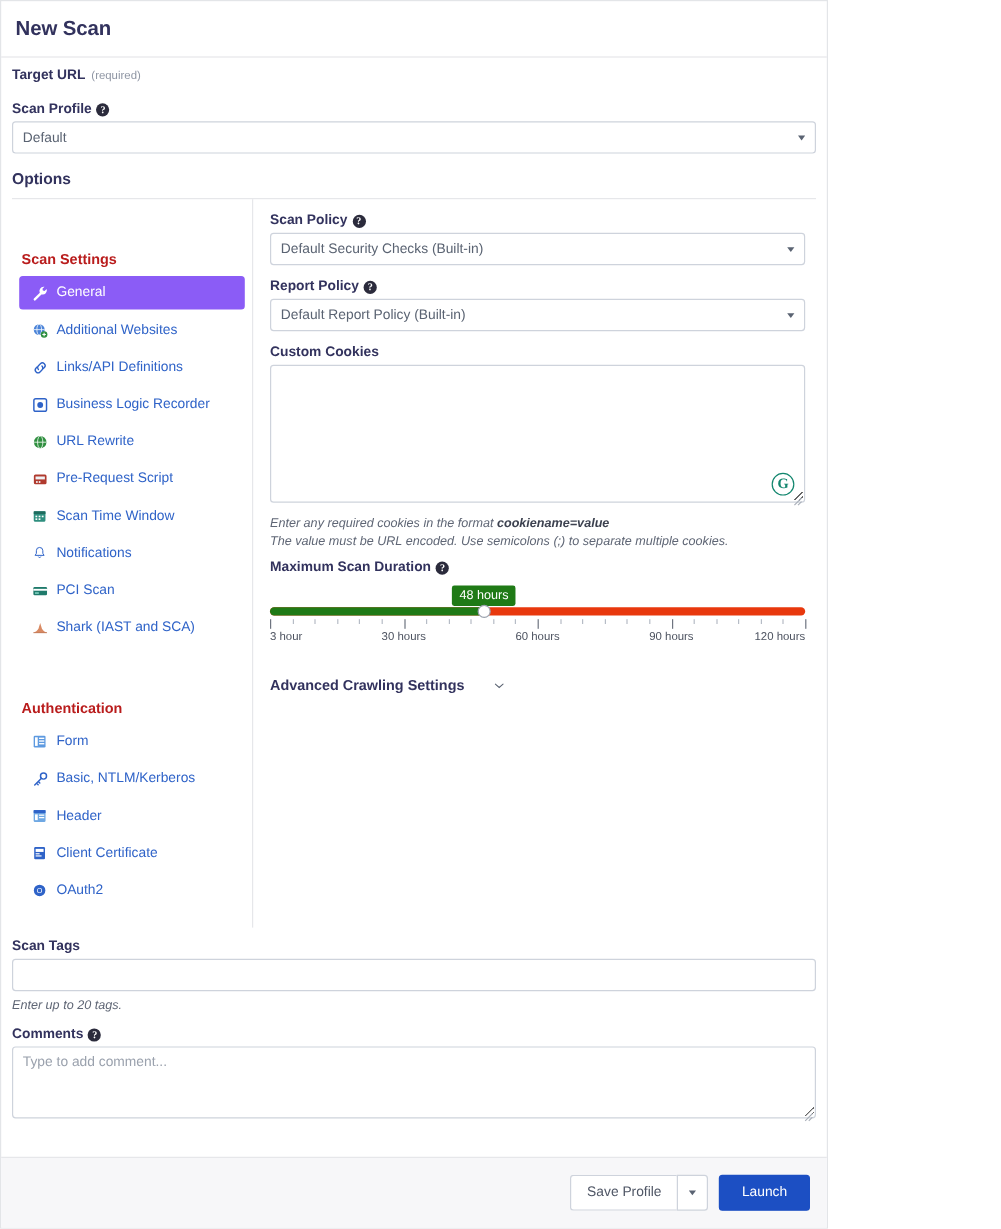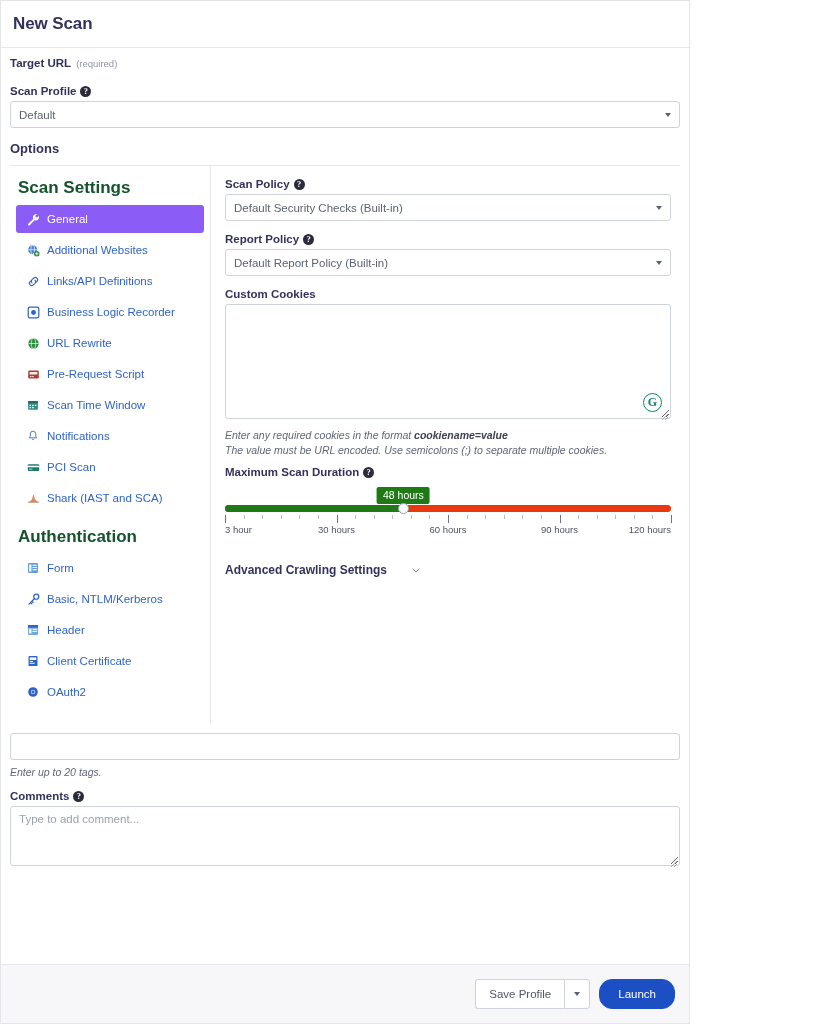--- a/index.html
+++ b/index.html
@@ -79,22 +79,22 @@
   .hr { height: 1px; background: #e6e7ea; margin: 0 0 0 0; }
 
   
   .options-wrap { display: flex; }
   .sidebar {
     width: 201px; flex: 0 0 201px;
     border-right: 1px solid #e6e7ea;
     padding-top: 12px; padding-bottom: 14px;
   }
   .sb-group-title {
-    font-size: 17px; font-weight: bold; color: #14532d;
-    padding-left: 8px; margin-bottom: 7px;
+    font-size: 12px; font-weight: bold; color: #b91c1c;
+    padding-left: 8px; margin-bottom: 7px; margin-top: 31px;
   }
   .sb-item {
     display: flex; align-items: center; gap: 7px;
     height: 28px; margin: 0 6px 3px 6px;
     padding-left: 10px; border-radius: 3px;
     font-size: 11.5px; color: #2f63c8; cursor: pointer;
     white-space: nowrap;
   }
   .sb-item.active { background: #8b5cf6; color: #ffffff; }
   .sb-item .sb-icon {
@@ -185,21 +185,21 @@
   
   .footer {
     flex: 0 0 59px; height: 59px;
     border-top: 1px solid #e6e7ea;
     background: #f7f7f9;
     display: flex; align-items: center; justify-content: flex-end;
     padding-right: 14px; gap: 0;
   }
   .btn {
     font-family: "Liberation Sans", sans-serif;
-    font-size: 11.5px; border-radius: 13px; cursor: pointer;
+    font-size: 11.5px; border-radius: 3px; cursor: pointer;
     border: 1px solid #ced3dc; background: #fff; color: #4f5665;
     height: 30px; padding: 0 13px; display: flex; align-items: center;
   }
   .btn-group { display: flex; }
   .btn-group .btn:first-child { border-radius: 3px 0 0 3px; border-right: none; }
   .btn-group .btn.split {
     border-radius: 0 3px 3px 0; padding: 0 9px; border-left: 1px solid #ced3dc;
   }
   .btn.primary {
     background: #1c4fc3; border-color: #1c4fc3; color: #fff;
@@ -517,20 +517,23 @@
           <svg class="chev" viewBox="0 0 10 6">
             <path d="M1 1.3 5 4.7 9 1.3" fill="none" stroke="#5a6372" stroke-width="1.1" stroke-linecap="round"></path>
           </svg>
         </div>
 
       </div>
     </div>
 
     
     <div class="bottom-fields">
+      <div class="field-label">
+        <span>Scan Tags</span>
+      </div>
       <input class="textbox" type="text" value="" placeholder="" style="">
       <div class="hint">Enter up to 20 tags.</div>
 
       <div style="height:10px"></div>
 
       <div class="field-label">
         <span>Comments</span>
         <span class="help-icon">?</span>
       </div>
       <div class="ta-wrap">

